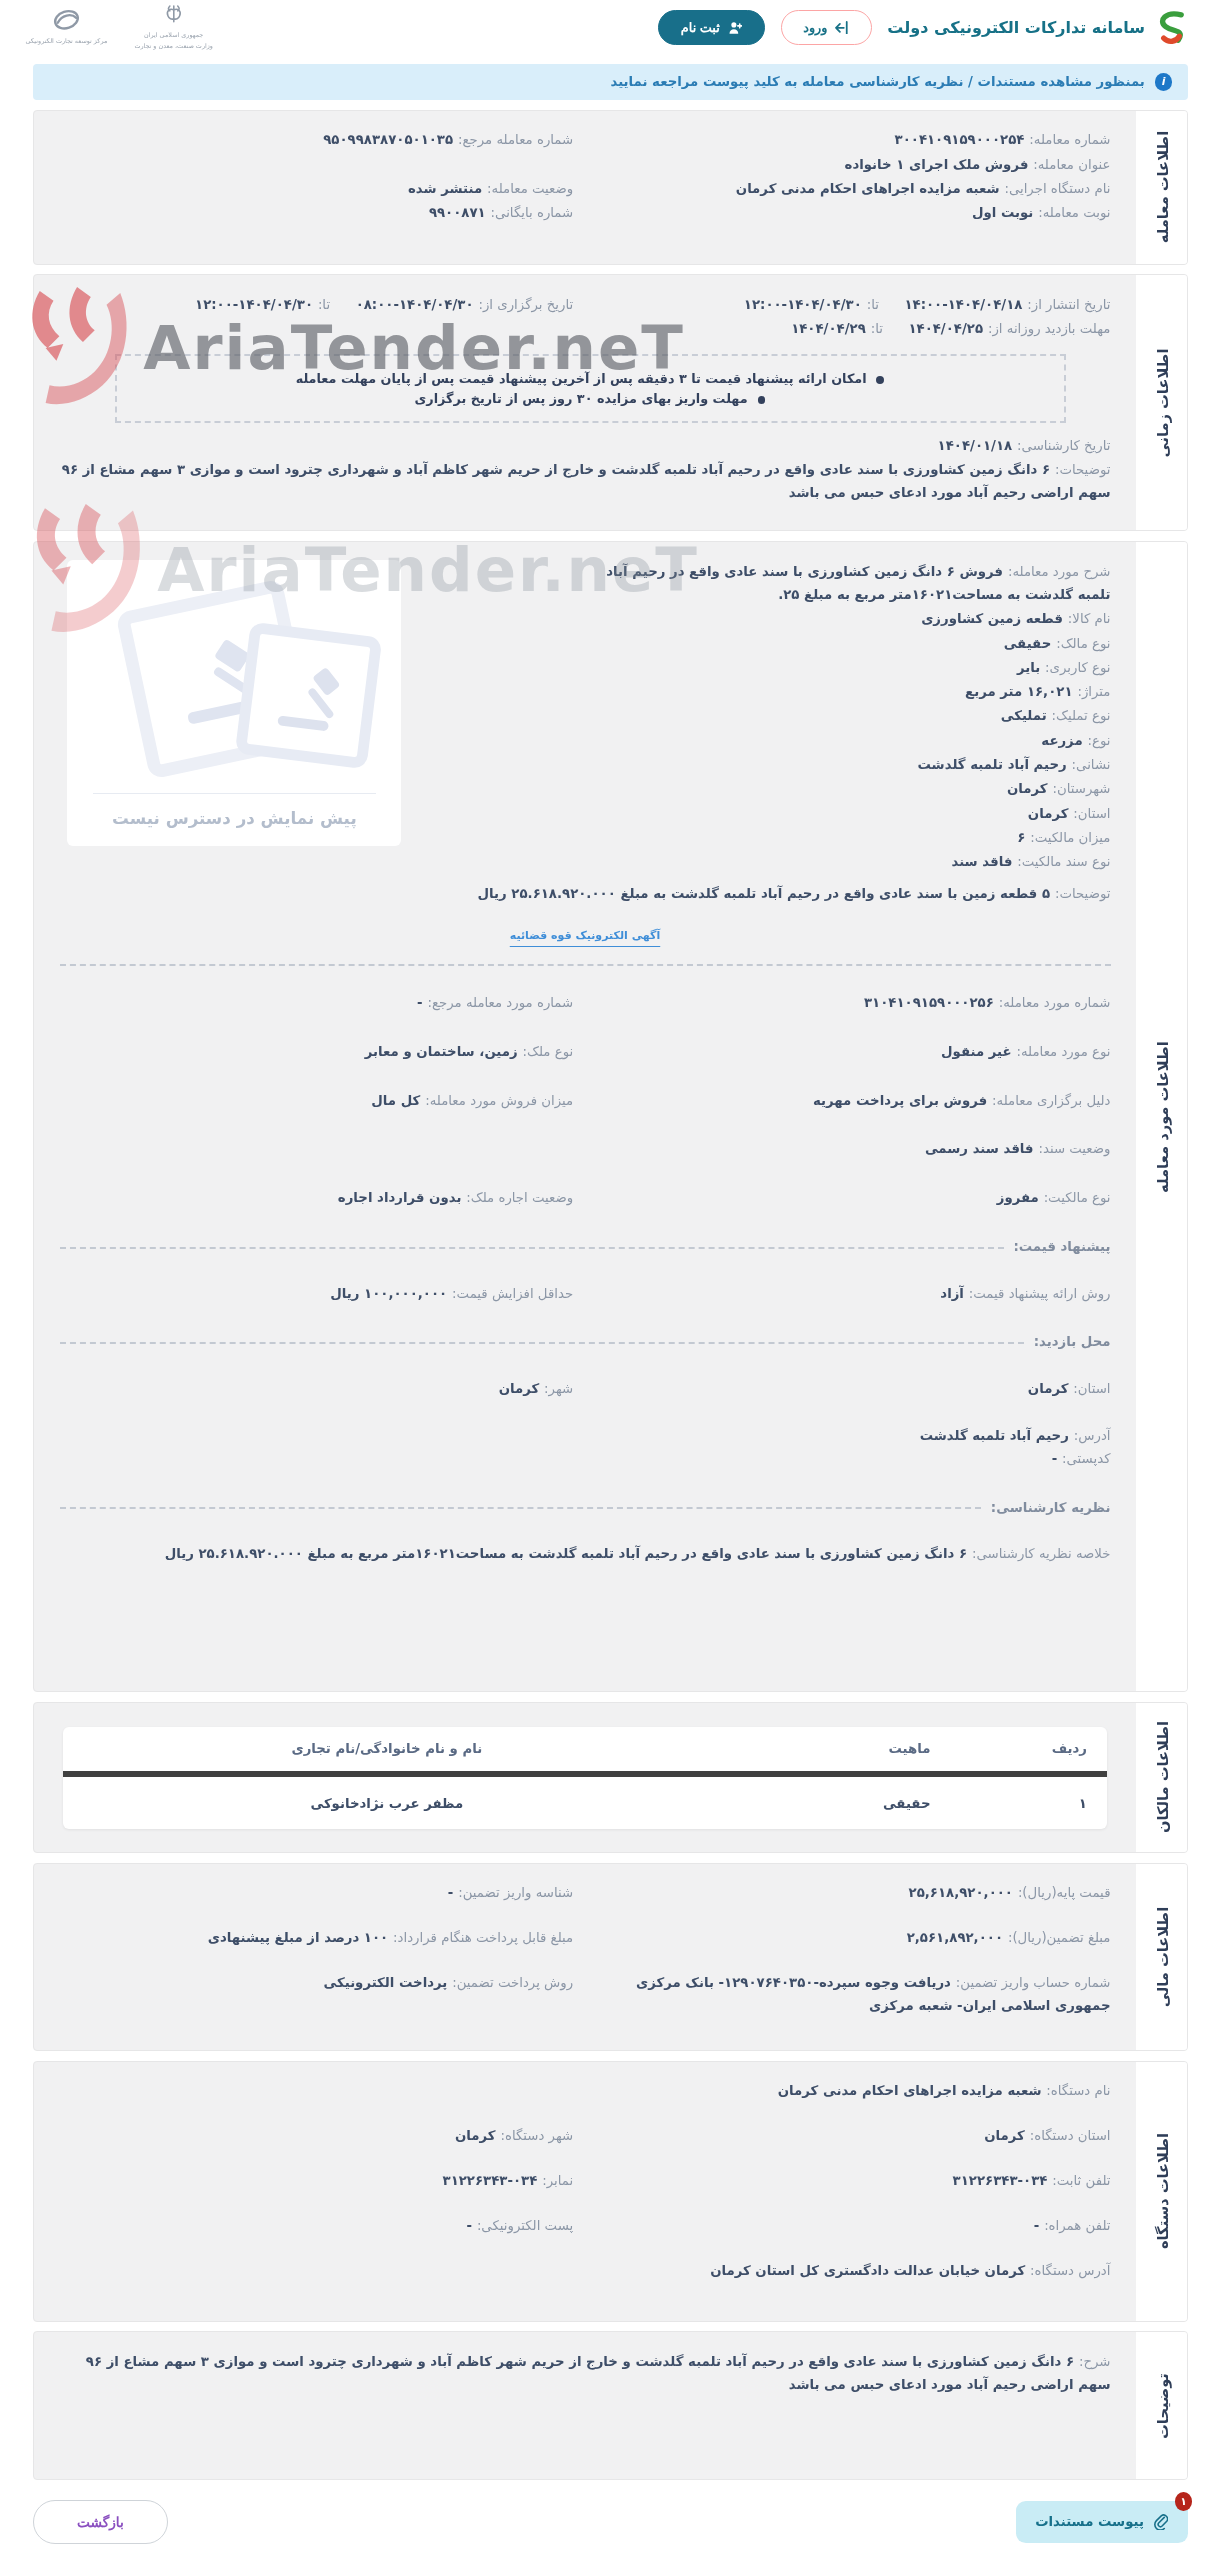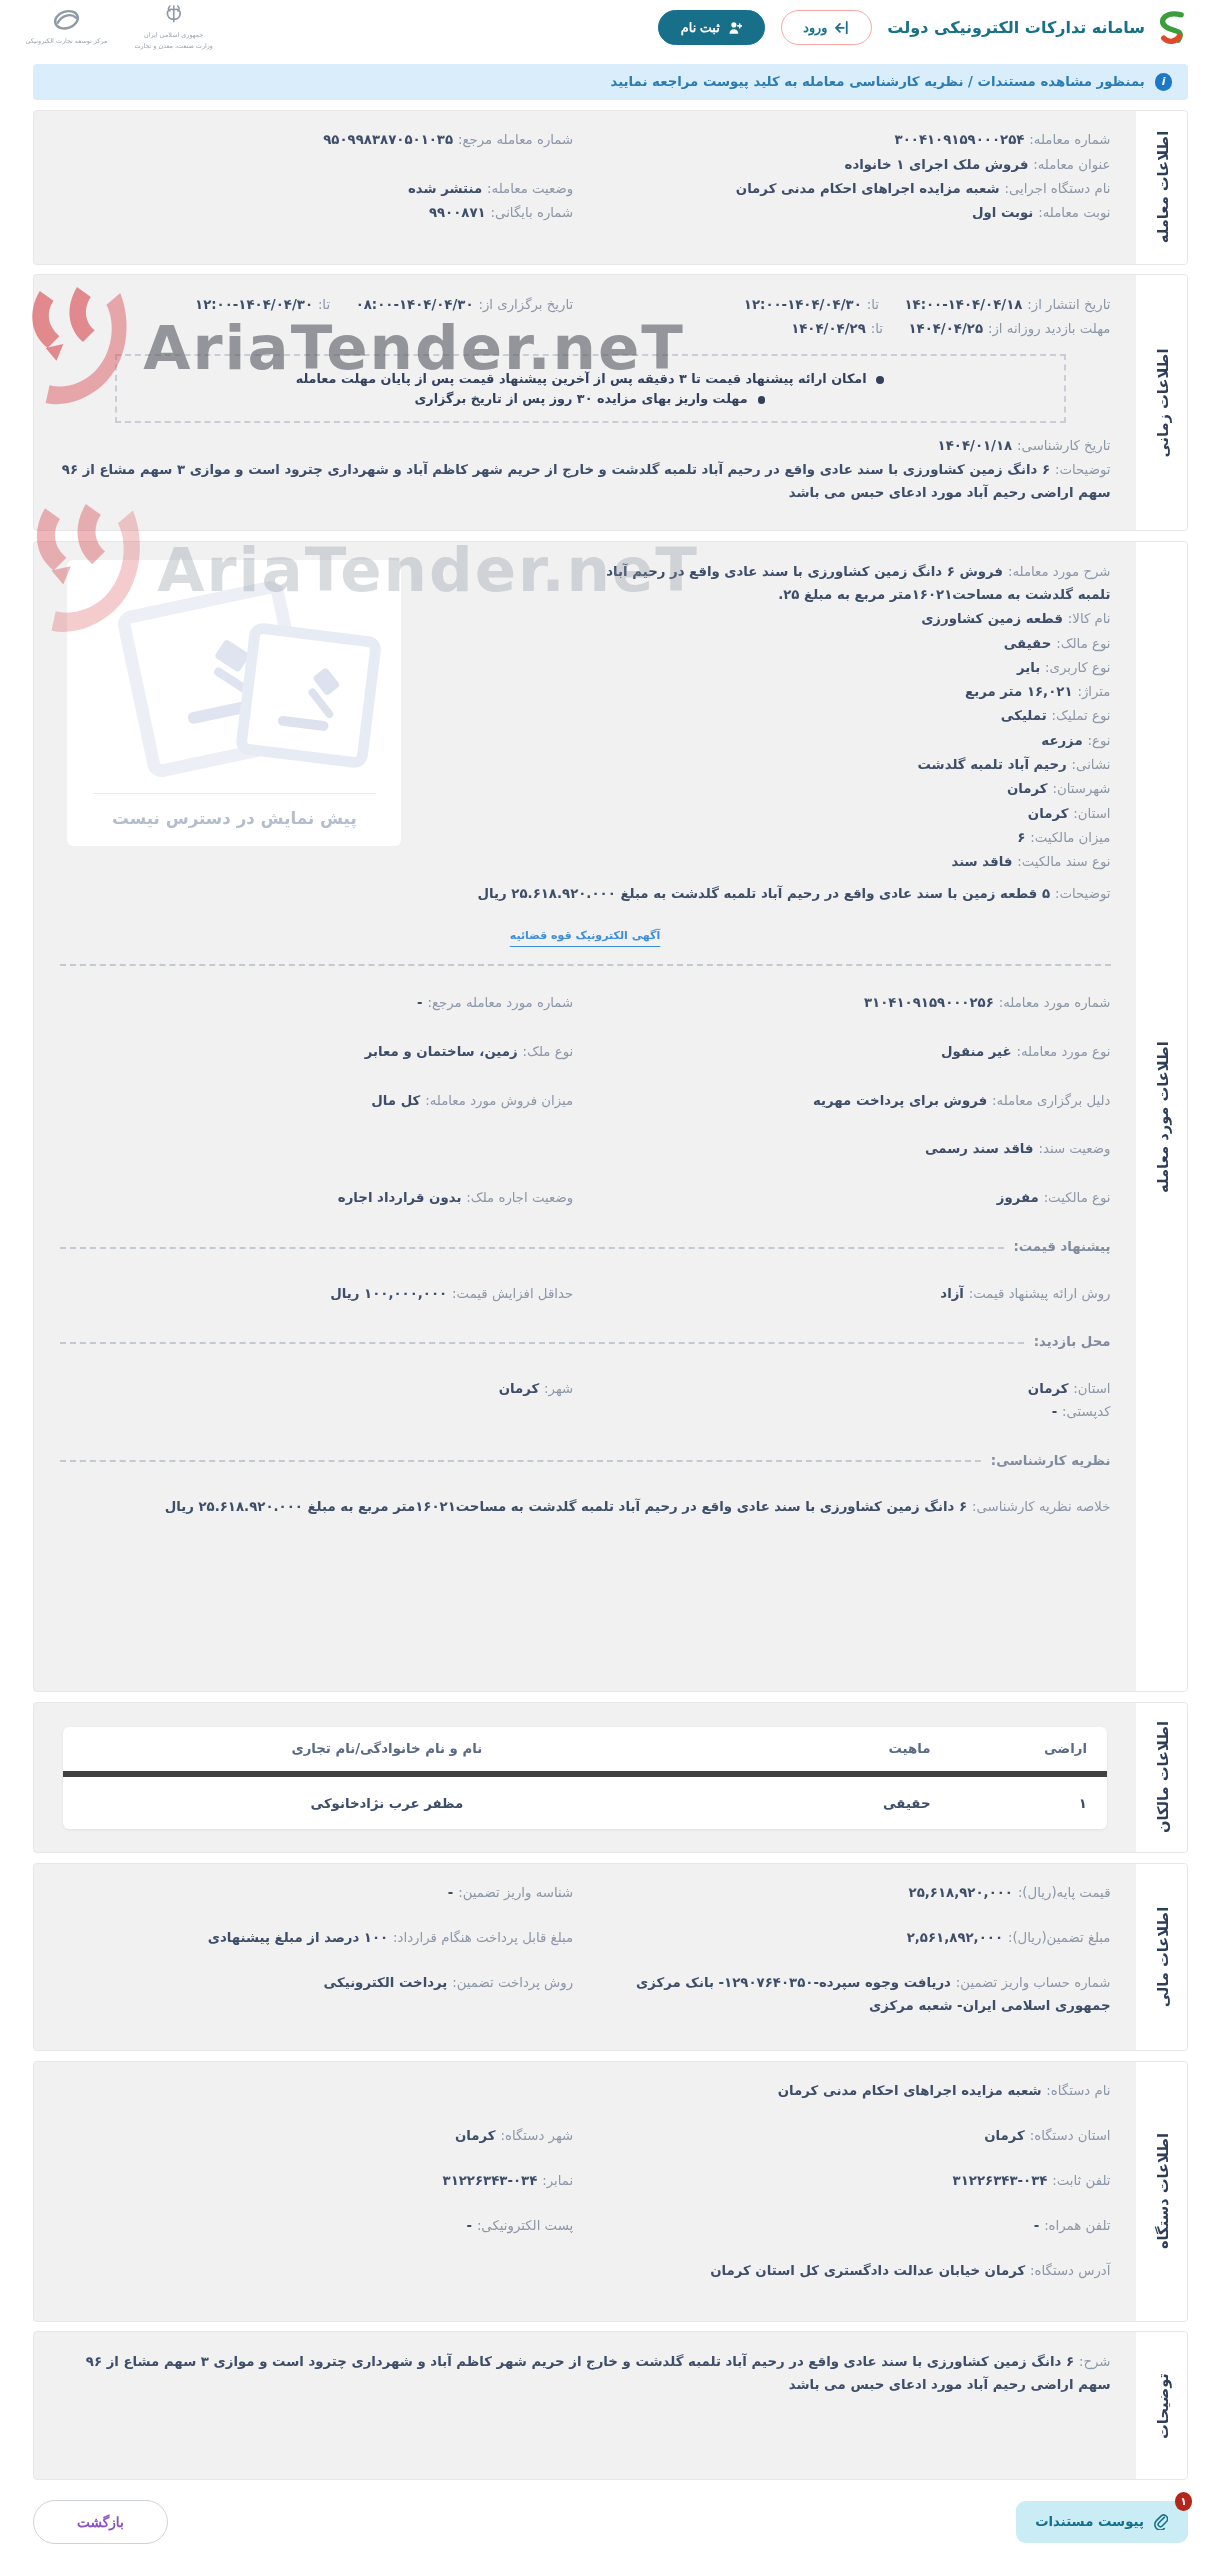--- a/index.html
+++ b/index.html
@@ -255,39 +255,40 @@
     </div>
 
     <div class="sub-head">
         <span>محل بازدید:</span>
         <span class="dash-fill"></span>
       </div>
     <div class="grid">
       <div class="pair"><span class="lbl">استان:</span><span class="val">کرمان</span></div>
       <div class="pair"><span class="lbl">شهر:</span><span class="val">کرمان</span></div>
     </div>
+    <div class="pair mt24"><span class="lbl">آدرس:</span><span class="val">رحیم آباد تلمبه گلدشت</span></div>
     <div class="pair"><span class="lbl">کدپستی:</span><span class="val">-</span></div>
 
     <div class="sub-head">
         <span>نظریه کارشناسی:</span>
         <span class="dash-fill"></span>
       </div>
     <div class="pair mt20"><span class="lbl">خلاصه نظریه کارشناسی:</span><span class="val">۶ دانگ زمین کشاورزی با سند عادی واقع در رحیم آباد تلمبه گلدشت به مساحت۱۶۰۲۱متر مربع به مبلغ ۲۵.۶۱۸.۹۲۰.۰۰۰ ریال</span></div>
   </div>
 </div>
 
 <div class="card c-owners">
   <div class="strip">
       <span>اطلاعات مالکان</span>
     </div>
   <div class="content">
     <table class="owners-table">
       <thead>
         <tr>
-          <th class="col-row">اراضی</th>
+          <th class="col-row">ردیف</th>
           <th class="col-nature">ماهیت</th>
           <th class="c-center">نام و نام خانوادگی/نام تجاری</th>
         </tr>
       </thead>
       <tbody>
         <tr>
           <td>۱</td>
           <td>حقیقی</td>
           <td class="c-center">مظفر عرب نژادخانوکی</td>
         </tr>

